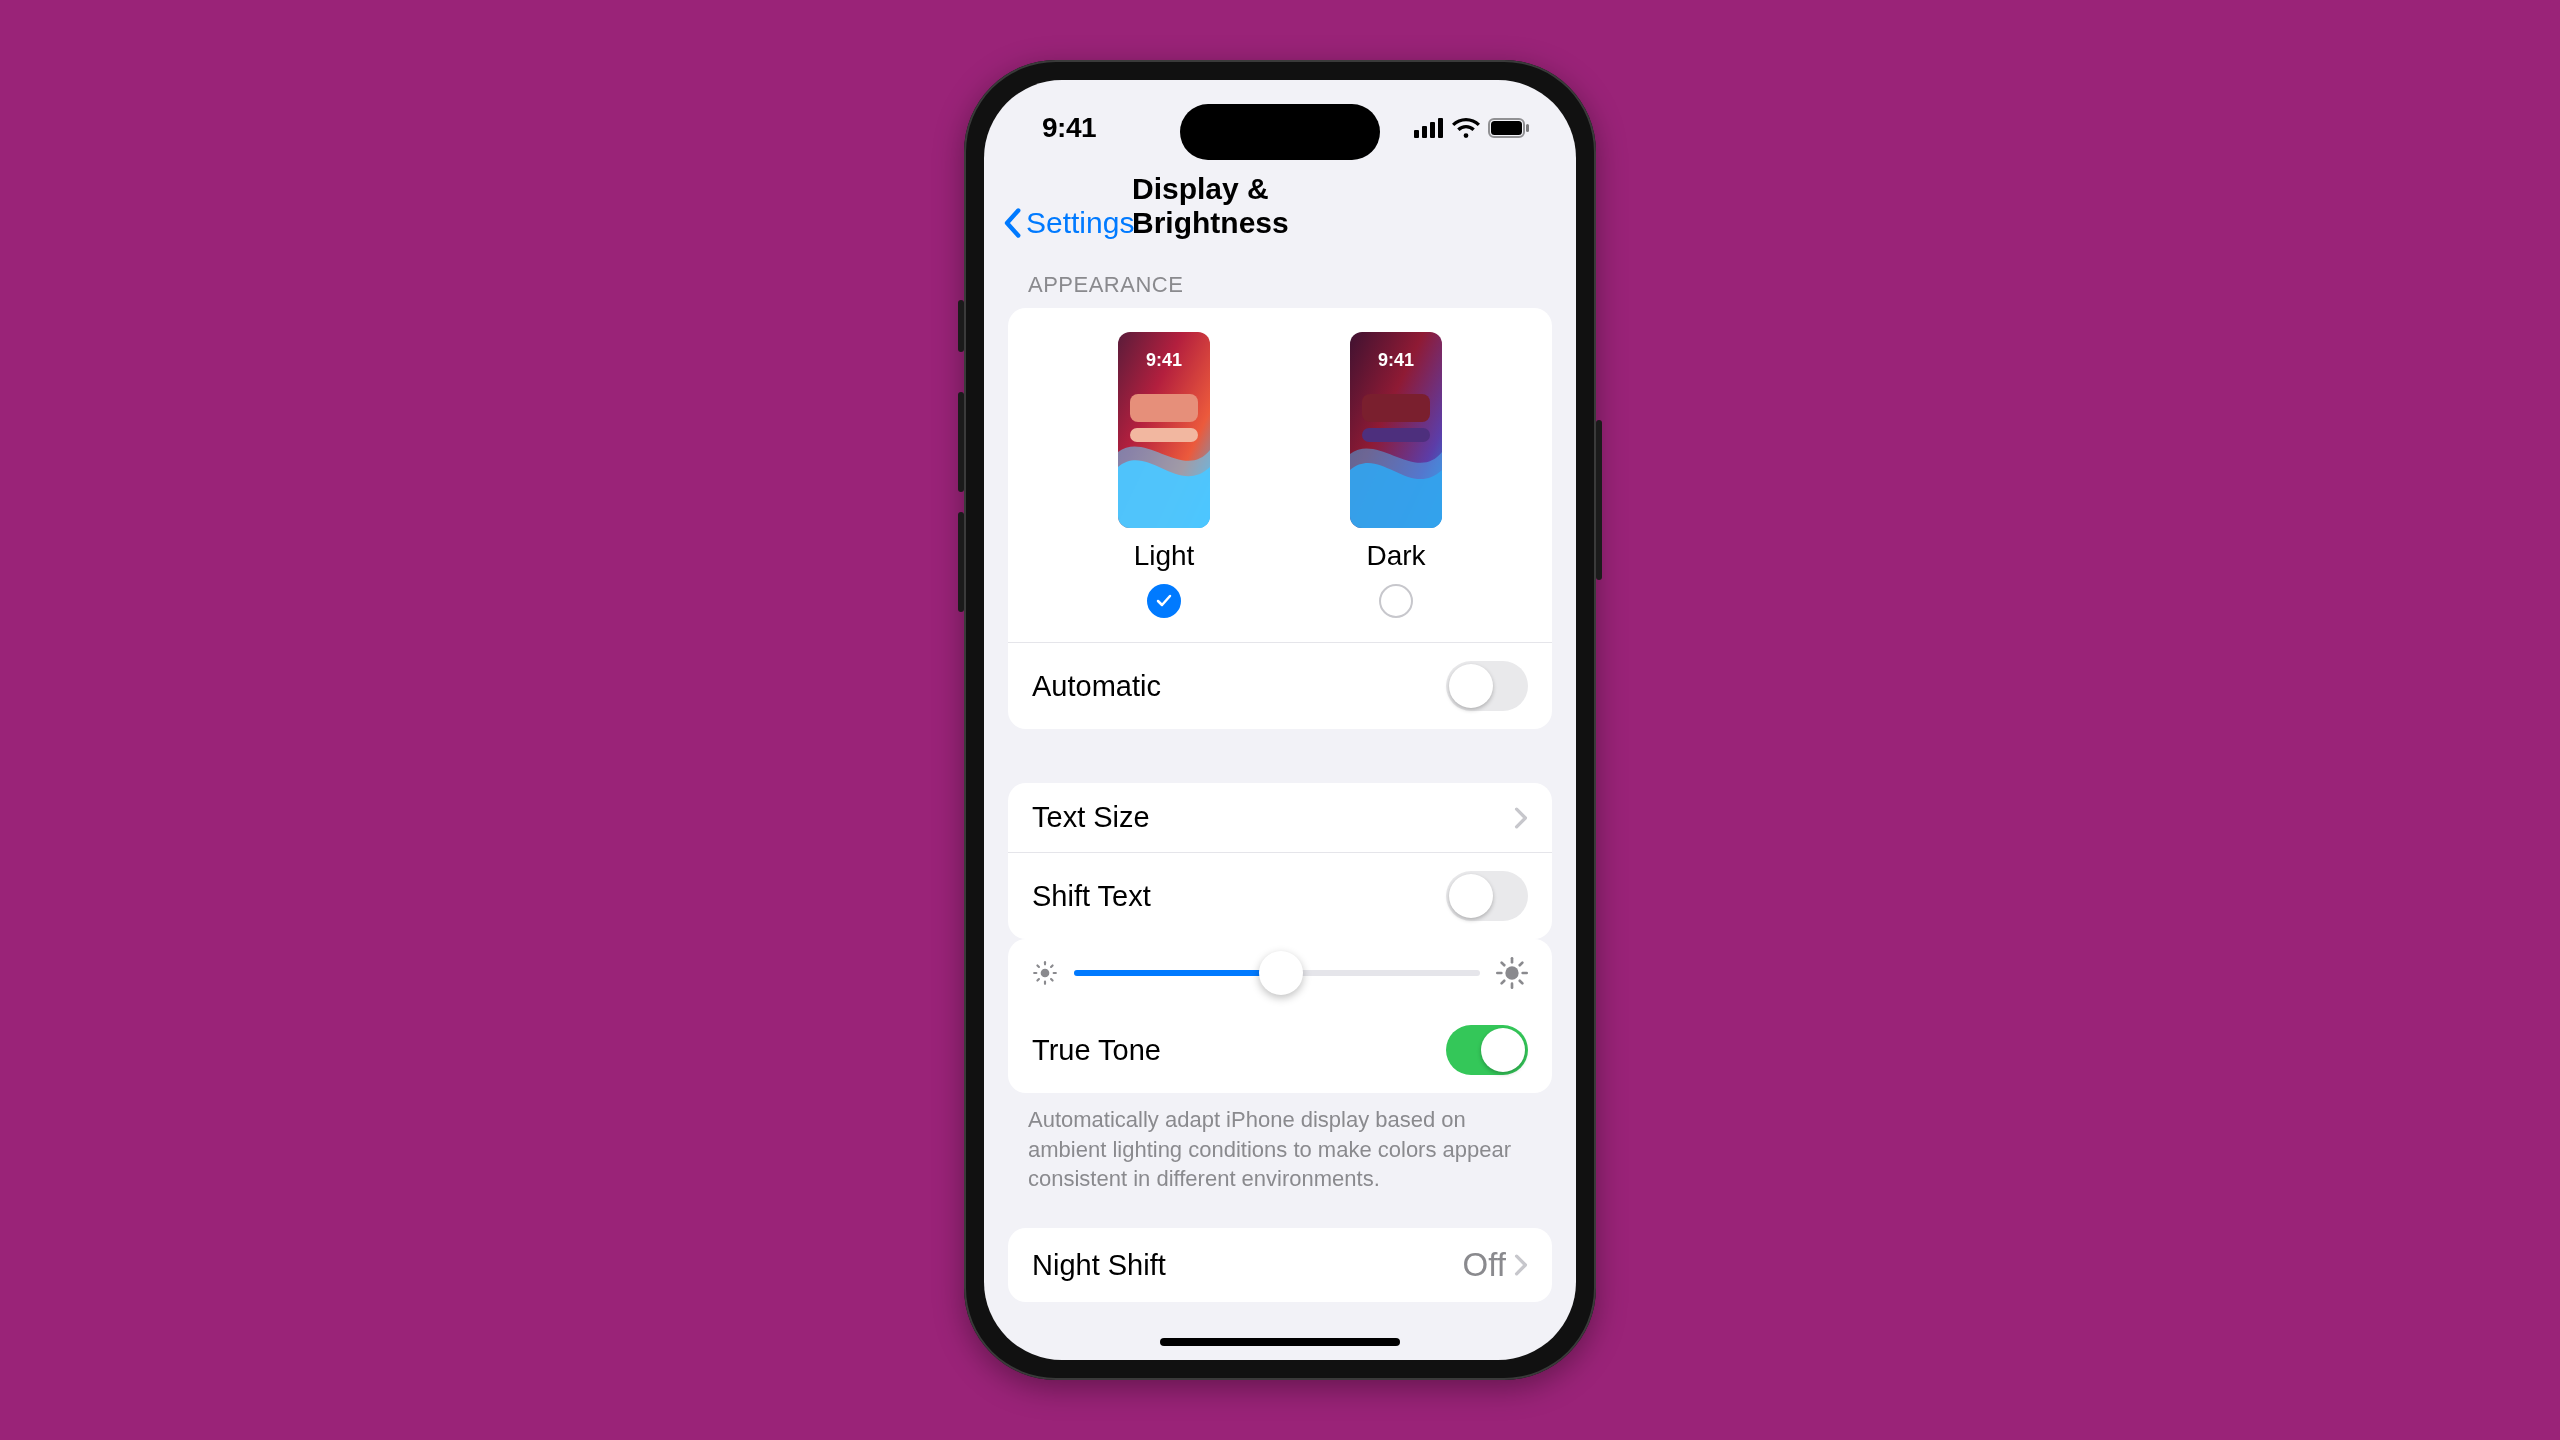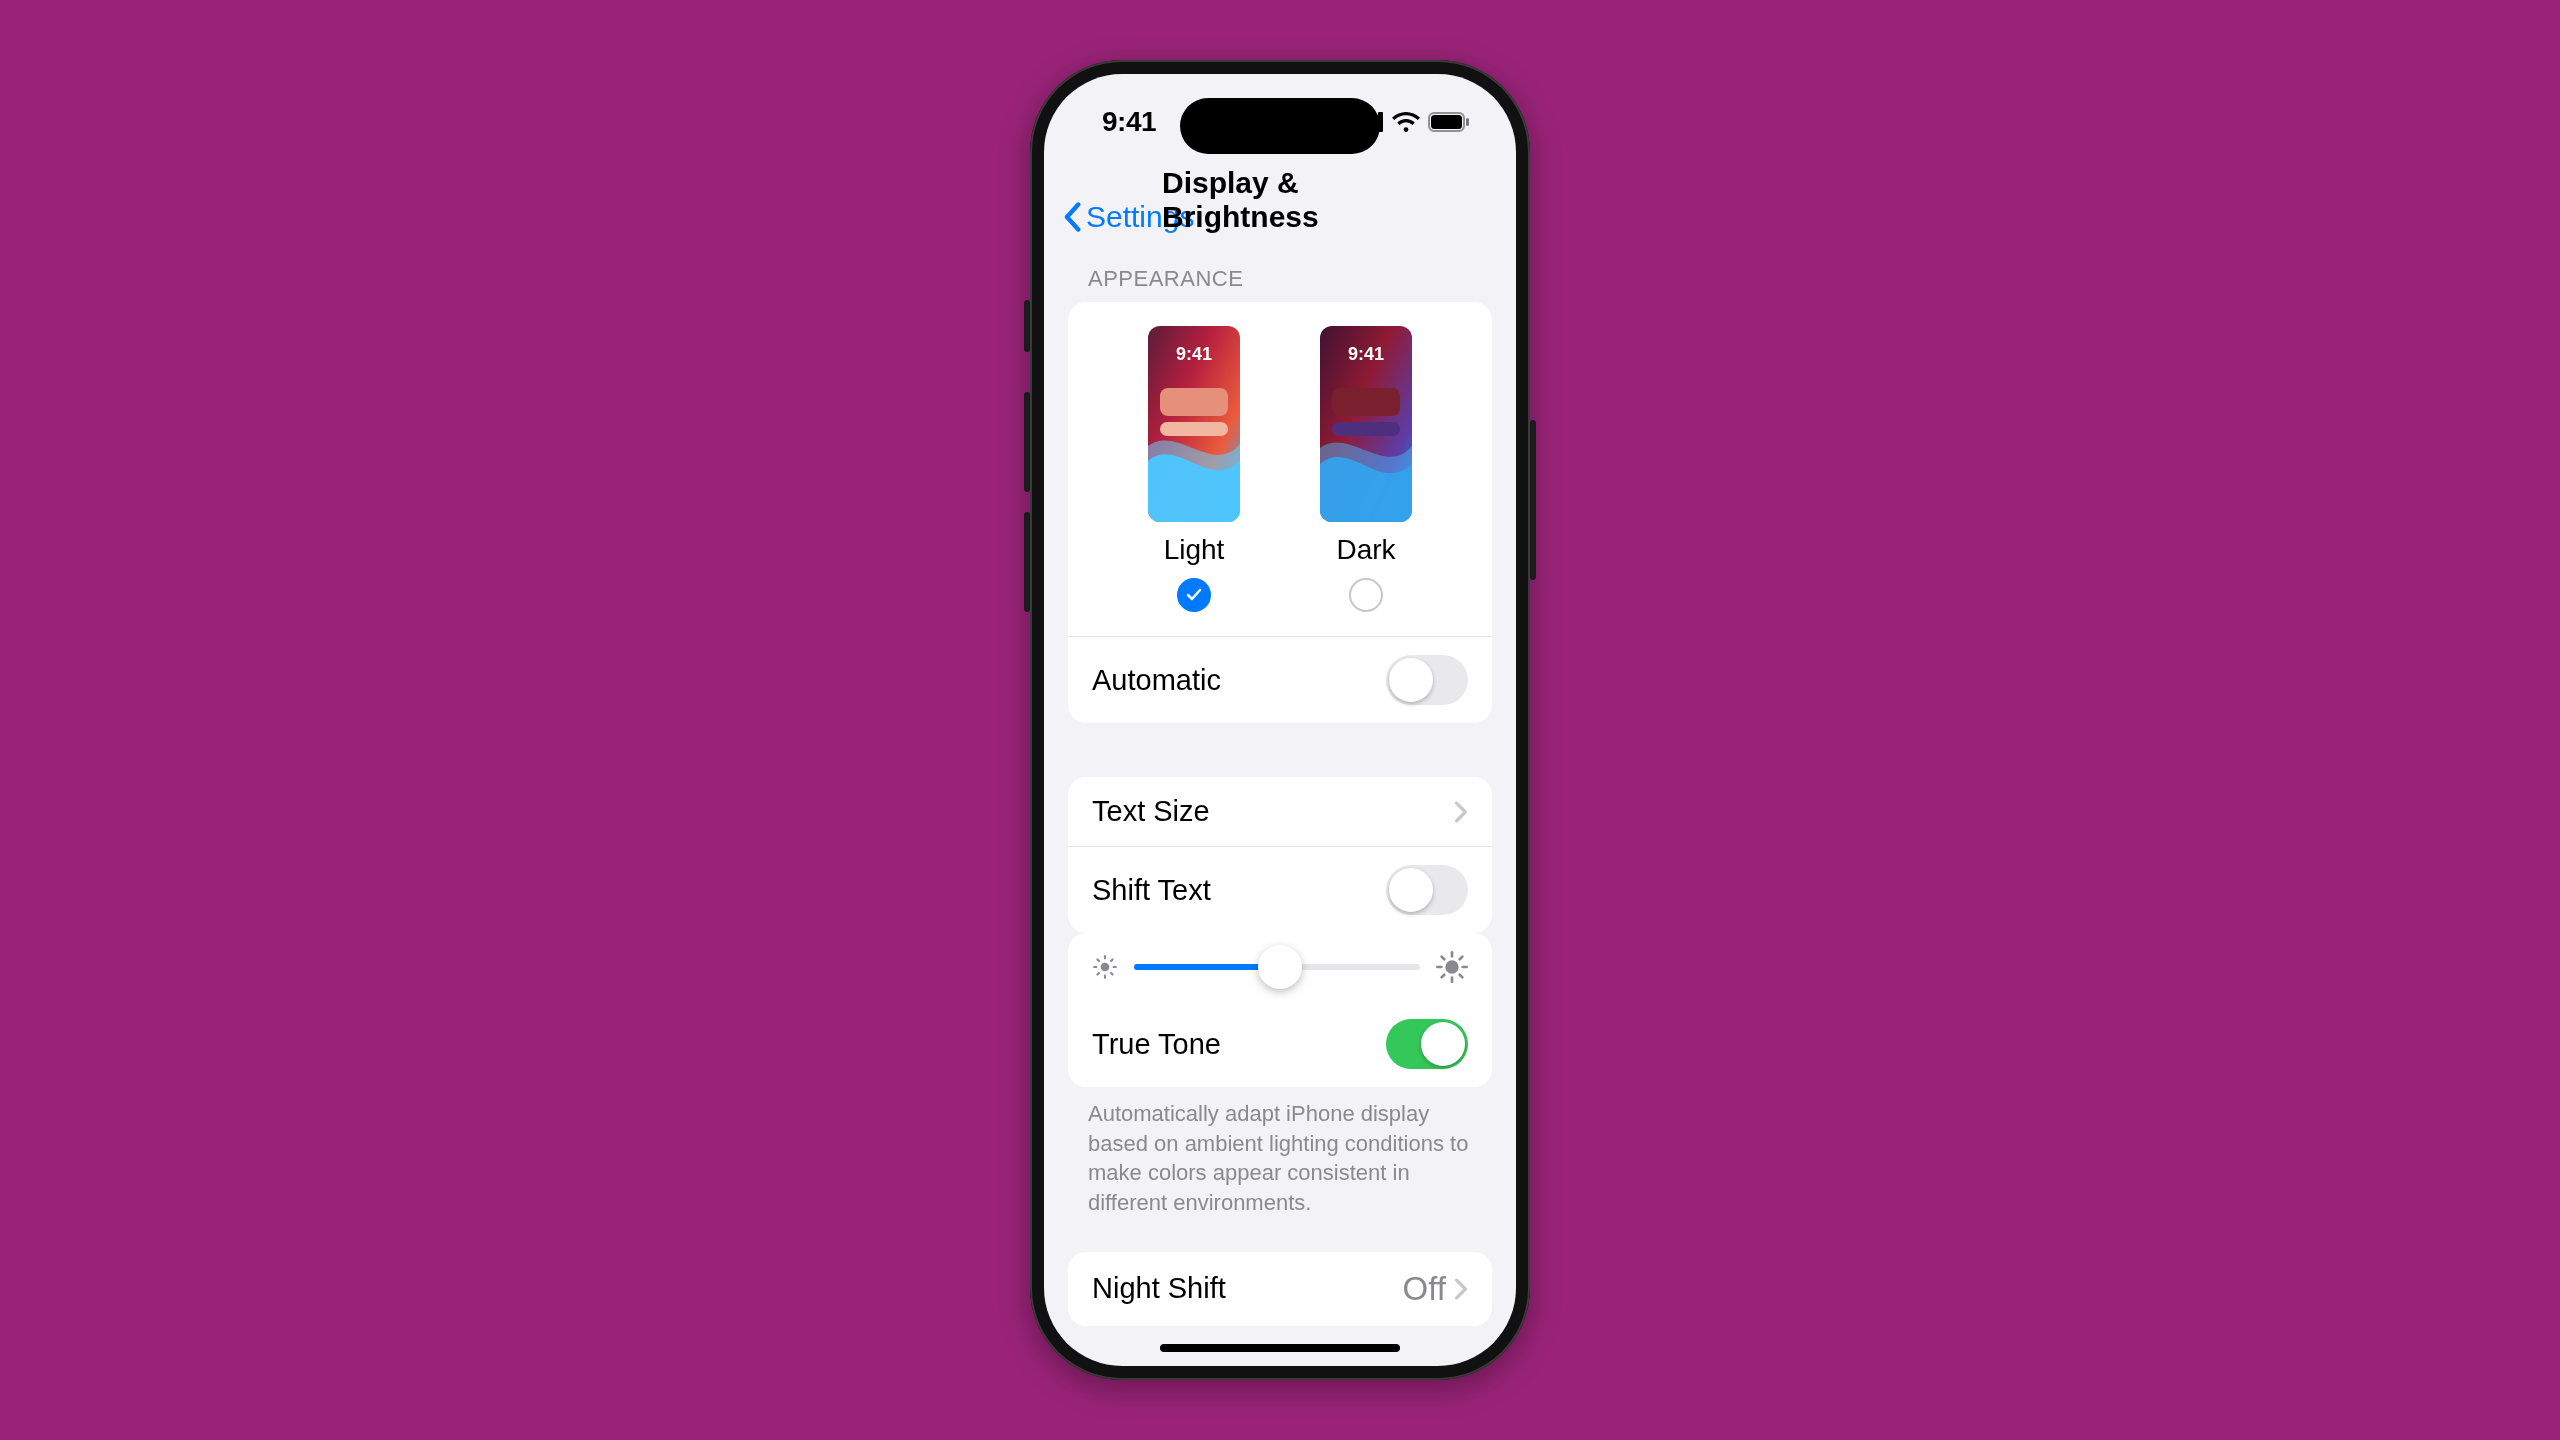--- a/index.html
+++ b/index.html
@@ -3,24 +3,24 @@
 <meta charset="utf-8">
 <style>
   * { margin: 0; padding: 0; box-sizing: border-box; -webkit-font-smoothing: antialiased; }
   body {
     width: 2560px; height: 1440px;
     background: #9a2378;
     display: flex; align-items: center; justify-content: center;
     font-family: -apple-system, "SF Pro Text", "Helvetica Neue", Helvetica, Arial, sans-serif;
   }
   .device {
-    width: 500px; height: 1320px;
+    width: 632px; height: 1320px;
     background: #111;
     border-radius: 92px;
-    padding: 14px;
+    padding: 20px;
     box-shadow: inset 0 0 0 2px #3a3a3a, 0 8px 30px rgba(0,0,0,.35);
     position: relative;
   }
   .side-btn { position:absolute; background:#1b1b1b; border-radius:4px; }
   .sb-left1{ left:-6px; top:240px; width:6px; height:52px; }
   .sb-left2{ left:-6px; top:332px; width:6px; height:100px; }
   .sb-left3{ left:-6px; top:452px; width:6px; height:100px; }
   .sb-right{ right:-6px; top:360px; width:6px; height:160px; }
   .screen {
     width: 100%; height: 100%;

